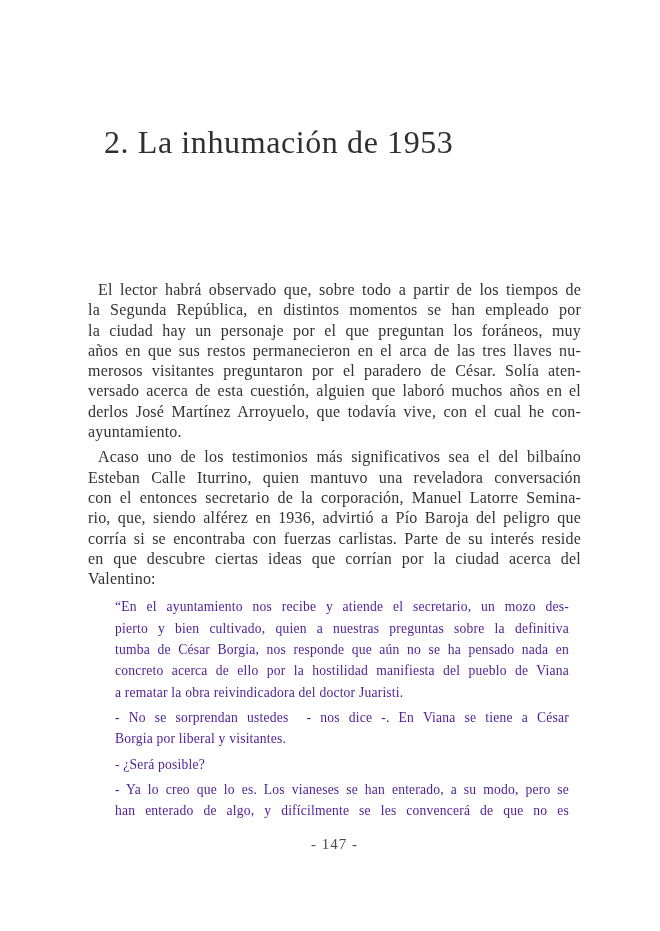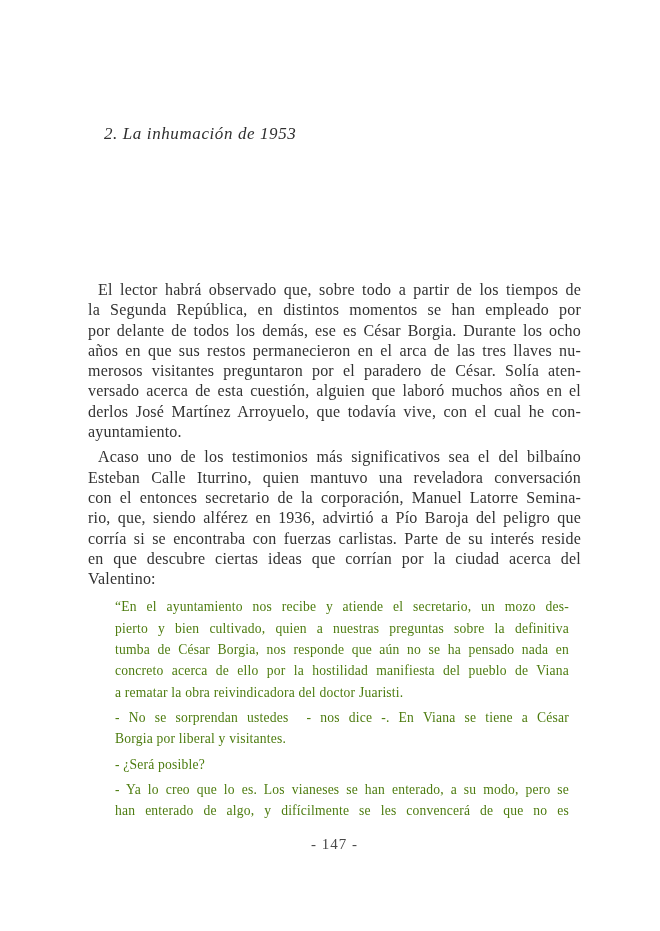--- a/index.html
+++ b/index.html
@@ -14,26 +14,25 @@
     position: absolute;
     inset: 0;
     background: #ffffff;
     font-family: "Liberation Serif", "DejaVu Serif", serif;
   }
   .chapter-title {
     position: absolute;
     left: 104px;
     top: 124px;
     margin: 0;
-    font-size: 17px;
+    font-size: 32px;
     font-weight: 400;
     letter-spacing: 0.6px;
     color: #2f2f2f;
     white-space: nowrap;
-    font-style: italic;
   }
   .text-column {
     position: absolute;
     left: 88px;
     top: 280px;
     width: 493px;
     color: #323232;
   }
   .para {
     font-size: 16px;
@@ -42,21 +41,21 @@
     margin: 0 0 5px 0;
   }
   .quote-block {
     margin: 7px 0 0 27px;
   }
   .quote-para {
     font-size: 13.6px;
     line-height: 21.3px;
     letter-spacing: 0.2px;
     margin: 0 12px 4px 0;
-    color: #4d7c0f;
+    color: #4c1d95;
   }
   .line {
     text-align: justify;
     text-align-last: justify;
     white-space: normal;
   }
   .closed .line:last-child {
     text-align-last: left;
   }
   .indent .line:first-child {
@@ -78,21 +77,21 @@
 
 <div class="page">
 
   <h1 class="chapter-title">2. La inhumación de 1953</h1>
 
   <div class="text-column">
 
     <div class="para indent closed">
         <div class="line">El lector habrá observado que, sobre todo a partir de los tiempos de</div>
         <div class="line">la Segunda República, en distintos momentos se han empleado por</div>
-        <div class="line">por delante de todos los demás, ese es César Borgia. Durante los ocho</div>
+        <div class="line">la ciudad hay un personaje por el que preguntan los foráneos, muy</div>
         <div class="line">años en que sus restos permanecieron en el arca de las tres llaves nu-</div>
         <div class="line">merosos visitantes preguntaron por el paradero de César. Solía aten-</div>
         <div class="line">versado acerca de esta cuestión, alguien que laboró muchos años en el</div>
         <div class="line">derlos José Martínez Arroyuelo, que todavía vive, con el cual he con-</div>
         <div class="line">ayuntamiento.</div>
       </div>
 
     <div class="para indent closed">
         <div class="line">Acaso uno de los testimonios más significativos sea el del bilbaíno</div>
         <div class="line">Esteban Calle Iturrino, quien mantuvo una reveladora conversación</div>

